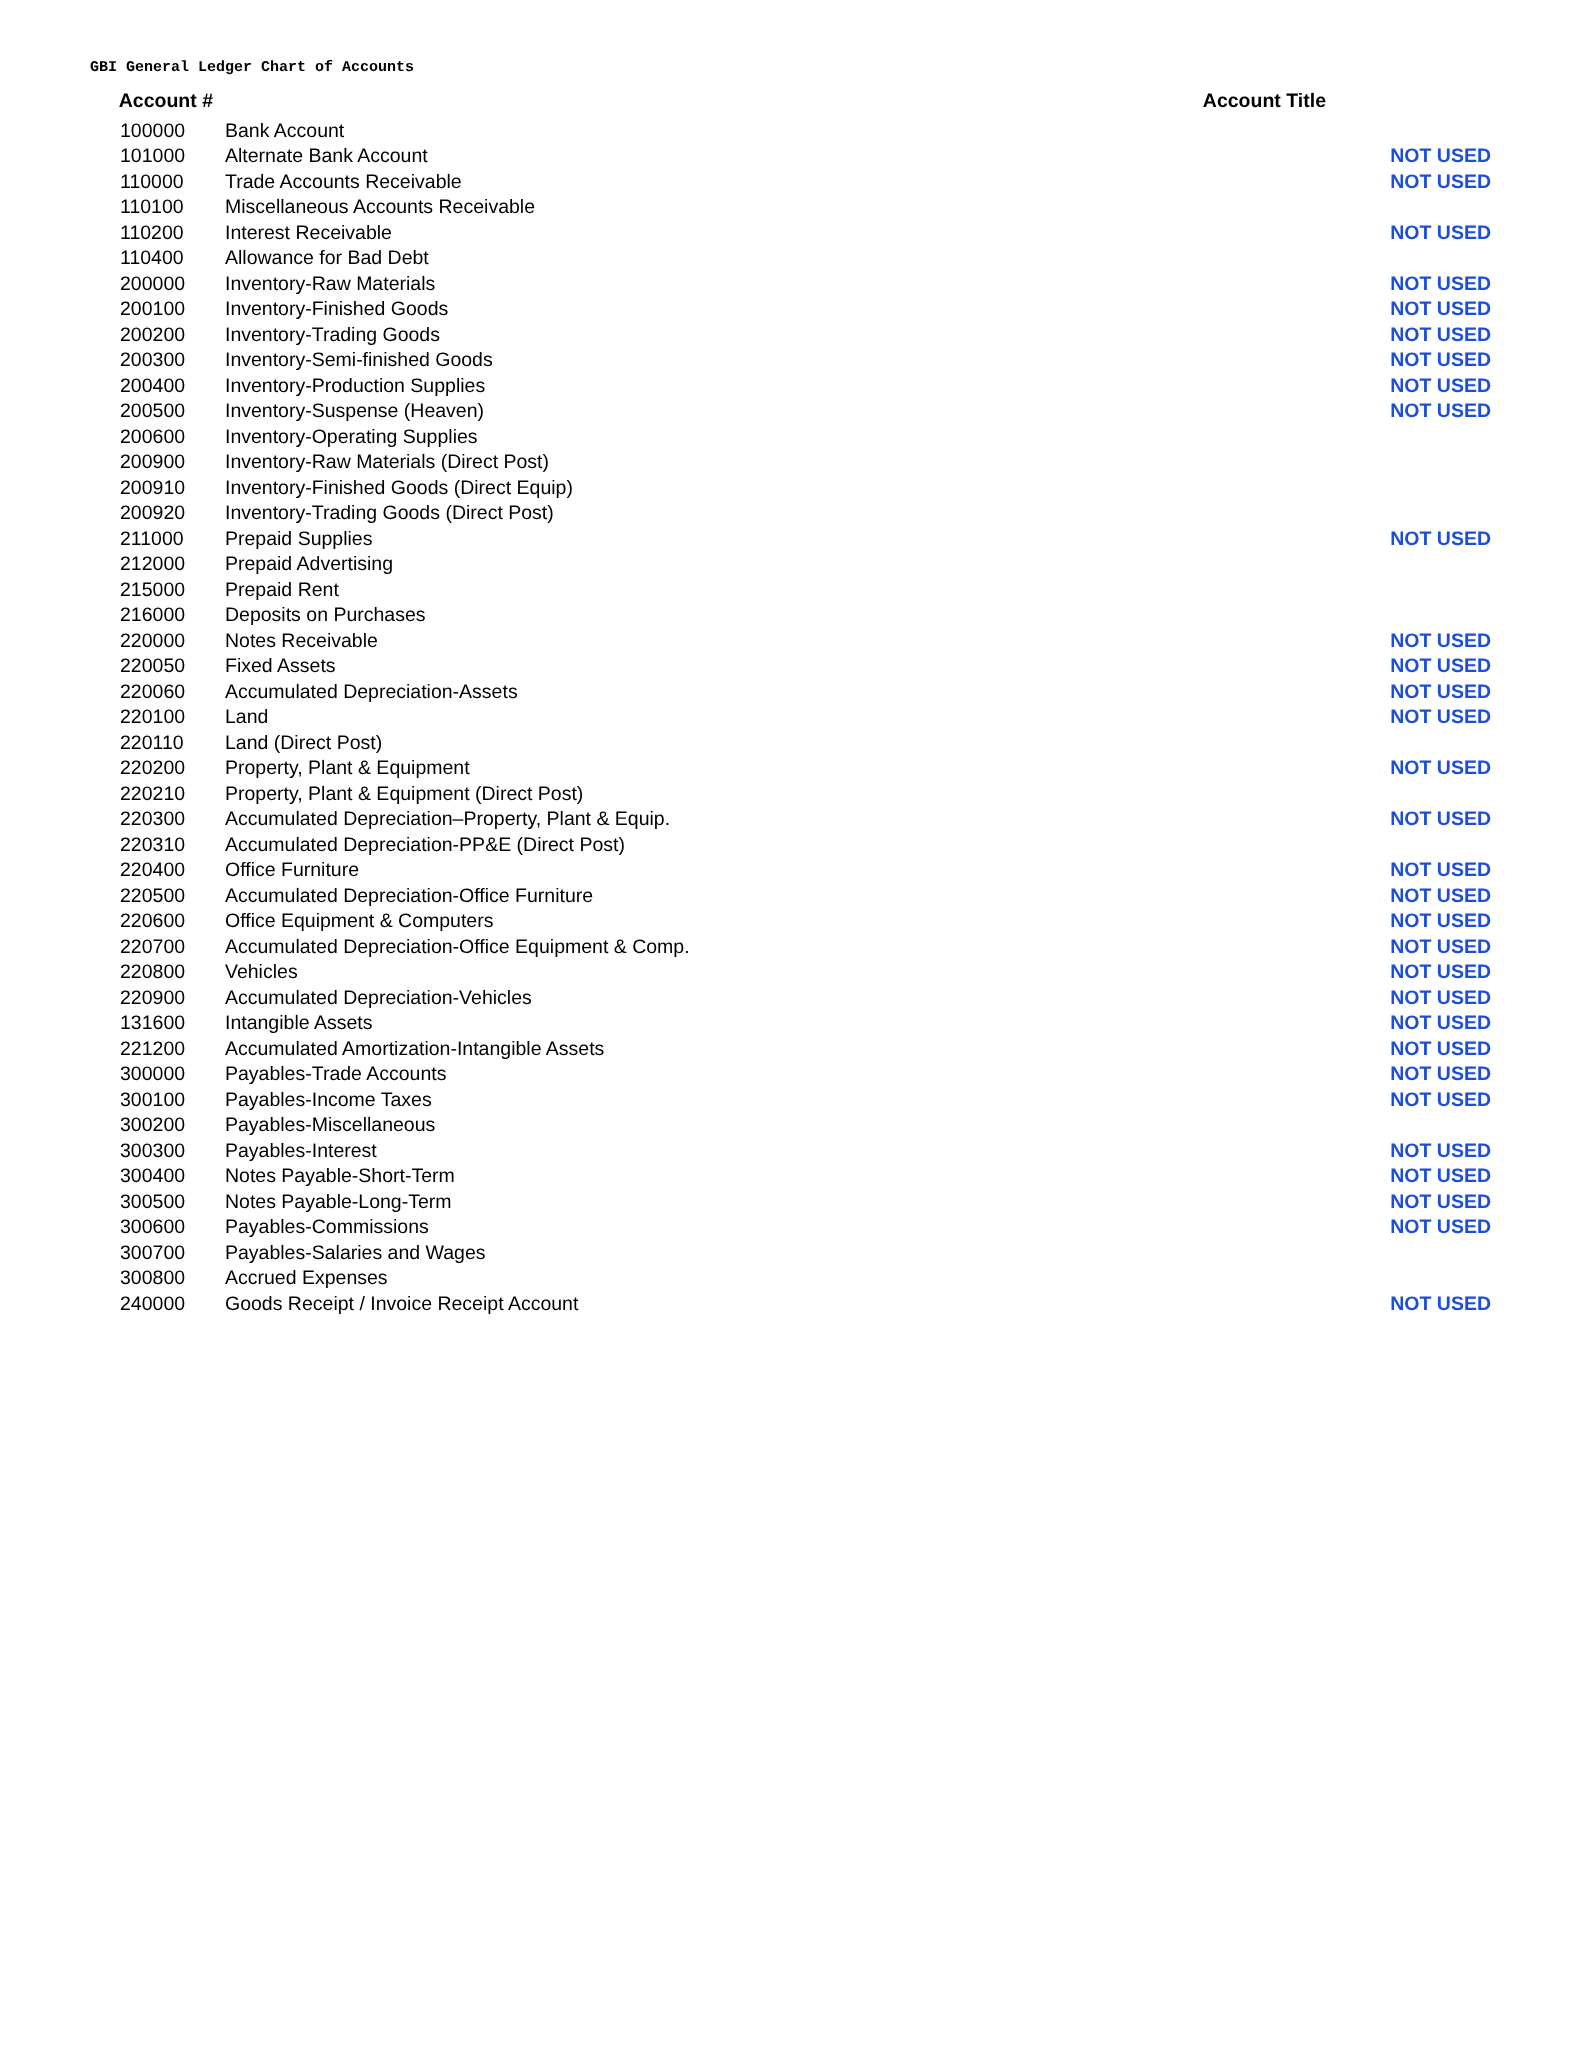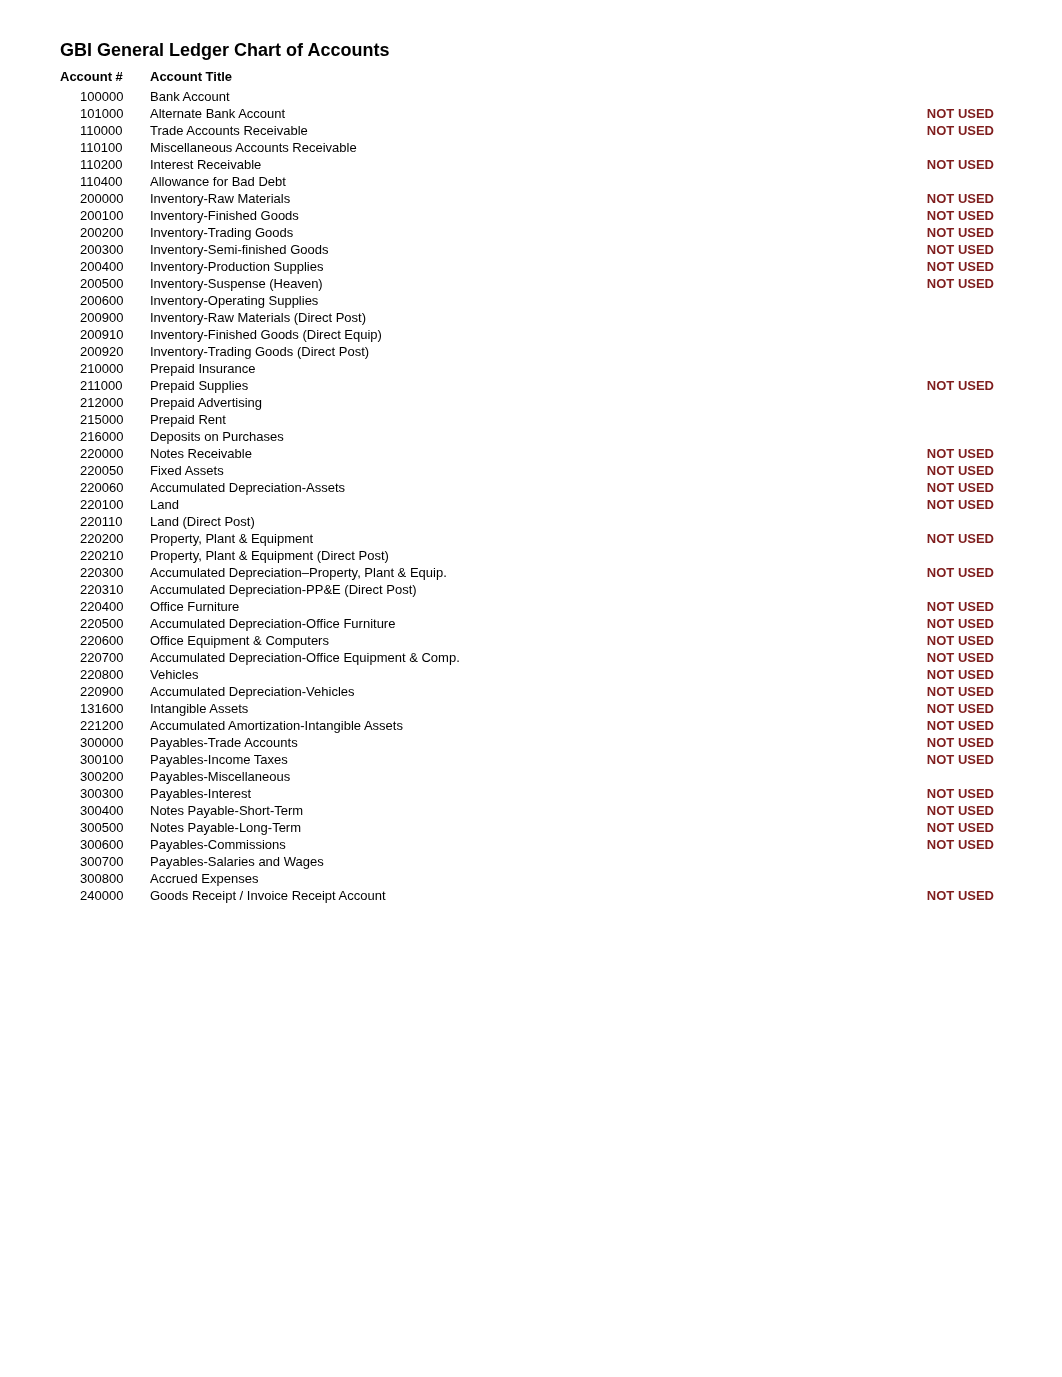--- a/index.html
+++ b/index.html
@@ -5,33 +5,34 @@
     * { margin: 0; padding: 0; box-sizing: border-box; }
     body {
       font-family: Arial, sans-serif;
       font-size: 13px;
       background: #fff;
       color: #000;
       padding: 40px 60px;
     }
     .page-title {
       font-weight: bold;
-      font-size: 18px;
+      font-size: 10px;
       margin-bottom: 6px;
+      font-family: Liberation Mono, monospace;
     }
     .table-container {
       width: 100%;
     }
     table {
       width: 100%;
       border-collapse: collapse;
     }
     thead tr th {
       font-weight: bold;
-      text-align: left;
+      text-align: right;
       padding: 2px 8px 4px 0;
       border-bottom: none;
     }
     thead tr th.account-col {
       width: 90px;
     }
     thead tr th.title-col {
       width: auto;
     }
     thead tr th.status-col {
@@ -47,21 +48,21 @@
       padding-left: 20px;
       margin-top: 32px;
     }
     tbody tr td.account-title {
       width: auto;
       margin-left: 11px;
     }
     tbody tr td.account-status {
       width: 110px;
       text-align: right;
-      color: #7f1d1d;
+      color: #1d4ed8;
       font-weight: bold;
       white-space: nowrap;
     }
   </style>
 </head>
 <body>
 
 <div class="page-title">GBI General Ledger Chart of Accounts</div>
 
 <div class="table-container">
@@ -148,25 +149,20 @@
           <td class="account-num">200910</td>
           <td class="account-title">Inventory-Finished Goods (Direct Equip)</td>
           <td class="account-status"></td>
         </tr>
         <tr>
           <td class="account-num">200920</td>
           <td class="account-title">Inventory-Trading Goods (Direct Post)</td>
           <td class="account-status"></td>
         </tr>
         <tr>
-          <td class="account-num">210000</td>
-          <td class="account-title">Prepaid Insurance</td>
-          <td class="account-status"></td>
-        </tr>
-        <tr>
           <td class="account-num">211000</td>
           <td class="account-title">Prepaid Supplies</td>
           <td class="account-status">NOT USED</td>
         </tr>
         <tr>
           <td class="account-num">212000</td>
           <td class="account-title">Prepaid Advertising</td>
           <td class="account-status"></td>
         </tr>
         <tr>

